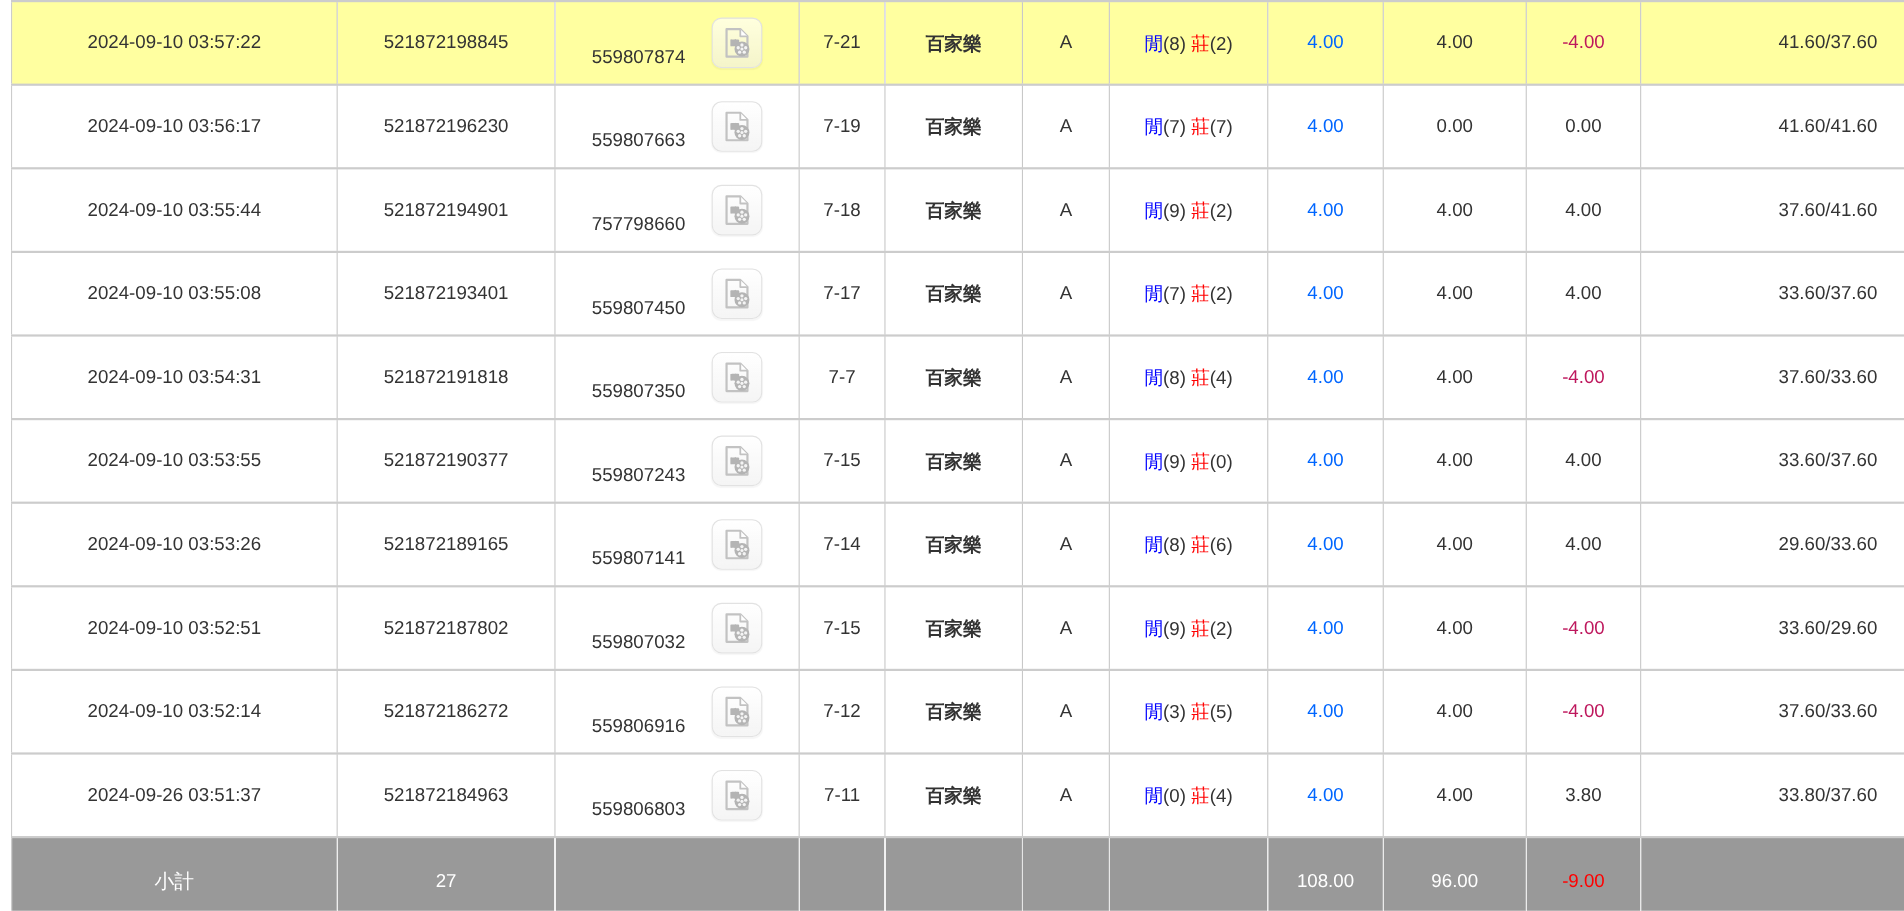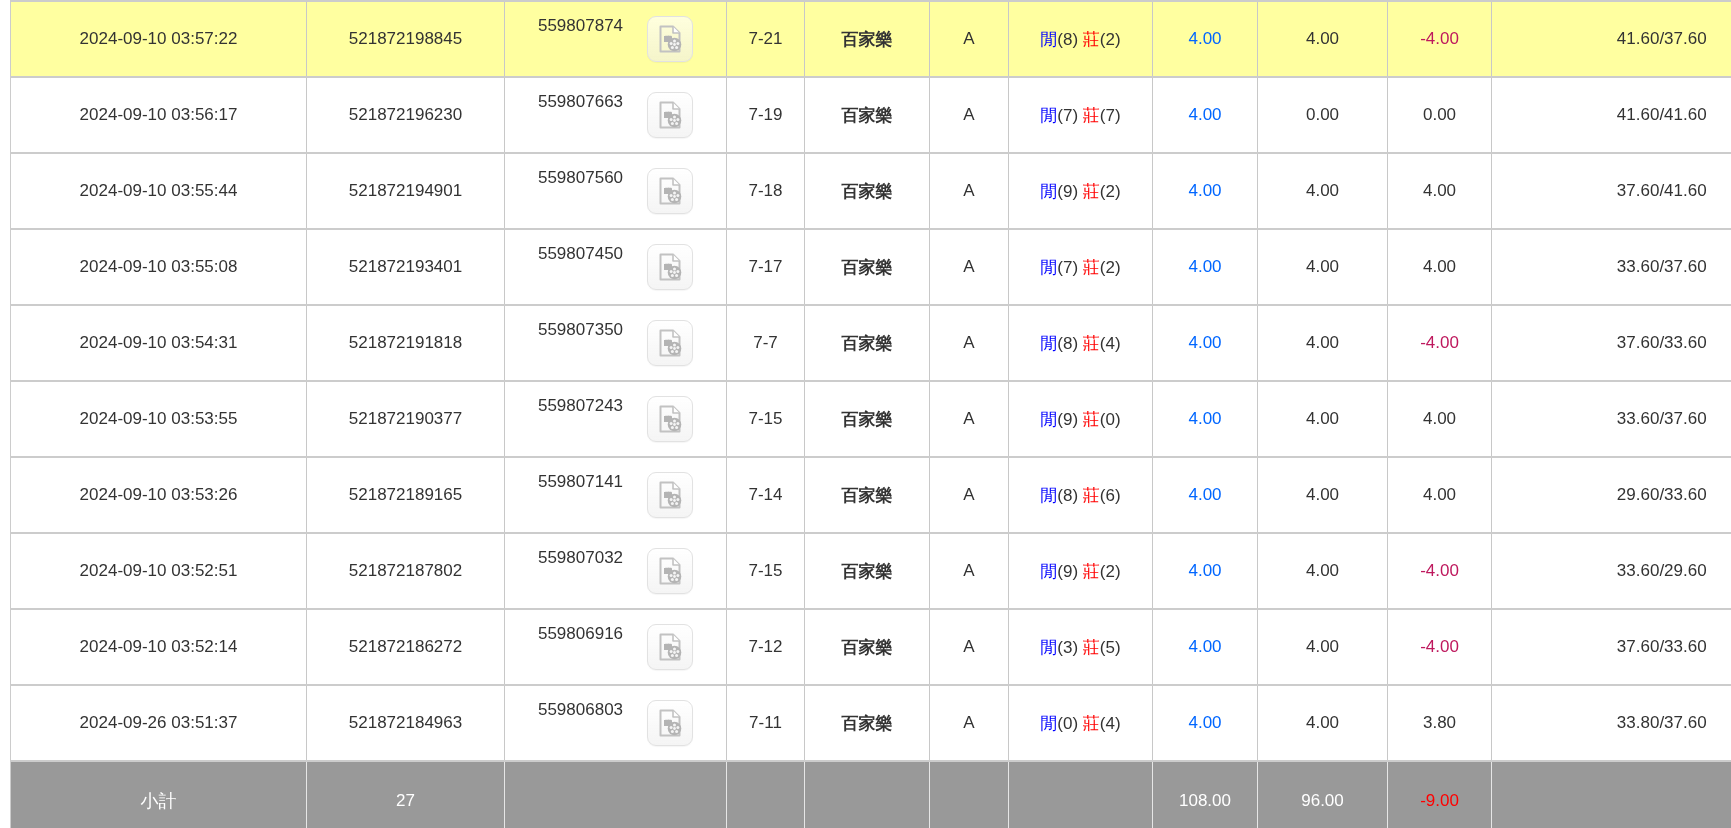--- a/index.html
+++ b/index.html
@@ -44,21 +44,21 @@
   .col-winloss { width: 104px; }
   .col-balance { width: 340px; }
 
   .player { color: #0000ff; }
   .banker { color: #ff0000; }
   .score  { color: #333333; }
   .bet-amount { color: #0066ff; }
   .neg { color: #be185d; }
 
   .roundid-cell-inner {
-    display: flex; align-items: flex-start; justify-content: center; gap: 24px;
+    display: flex; align-items: flex-end; justify-content: center; gap: 24px;
   }
   .video-btn {
     width: 46px; height: 46px;
     border: 1px solid #e2e2e2;
     border-radius: 9px;
     background: linear-gradient(rgba(255,255,255,0.65), rgba(236,236,236,0.55));
     display: inline-flex; align-items: center; justify-content: center;
     cursor: pointer; padding: 0;
     box-shadow: 0 1px 1px rgba(0,0,0,0.04);
   }
@@ -148,21 +148,21 @@
     <td class="col-valid">0.00</td>
     <td class="col-winloss">0.00</td>
     <td class="col-balance">41.60/41.60</td>
   </tr>
 
   <tr class="record">
     <td class="col-time">2024-09-10 03:55:44</td>
     <td class="col-betid">521872194901</td>
     <td class="col-roundid">
       <div class="roundid-cell-inner">
-        <span>559807560</span>
+        <span>757798660</span>
         <button class="video-btn" type="button">
           <svg width="32" height="32" viewBox="0 0 32 32">
             <path d="M6.5 3.5 h12.5 l6.5 6.5 v18.5 h-19 z" fill="none" stroke="#c2c2c2" stroke-width="2" stroke-linejoin="round"></path>
             <path d="M19 3.5 v6.5 h6.5" fill="#ffffff" stroke="#c2c2c2" stroke-width="1.6" stroke-linejoin="round"></path>
             <path d="M12 12.5 l-3.5 2 v-1.5 h-1.5 v6 h1.5 v-1.5 l3.5 2 z" fill="#b4b4b4" transform="translate(3,0)"></path>
             <rect x="10.5" y="12.8" width="7.5" height="6.2" rx="1" fill="#b4b4b4"></rect>
             <circle cx="20.5" cy="21.5" r="6.8" fill="#b4b4b4"></circle>
             <circle cx="20.5" cy="21.5" r="1.4" fill="#f4f4f4"></circle>
             <circle cx="20.5" cy="17.9" r="1.5" fill="#f4f4f4"></circle>
             <circle cx="17.1" cy="20.4" r="1.5" fill="#f4f4f4"></circle>

